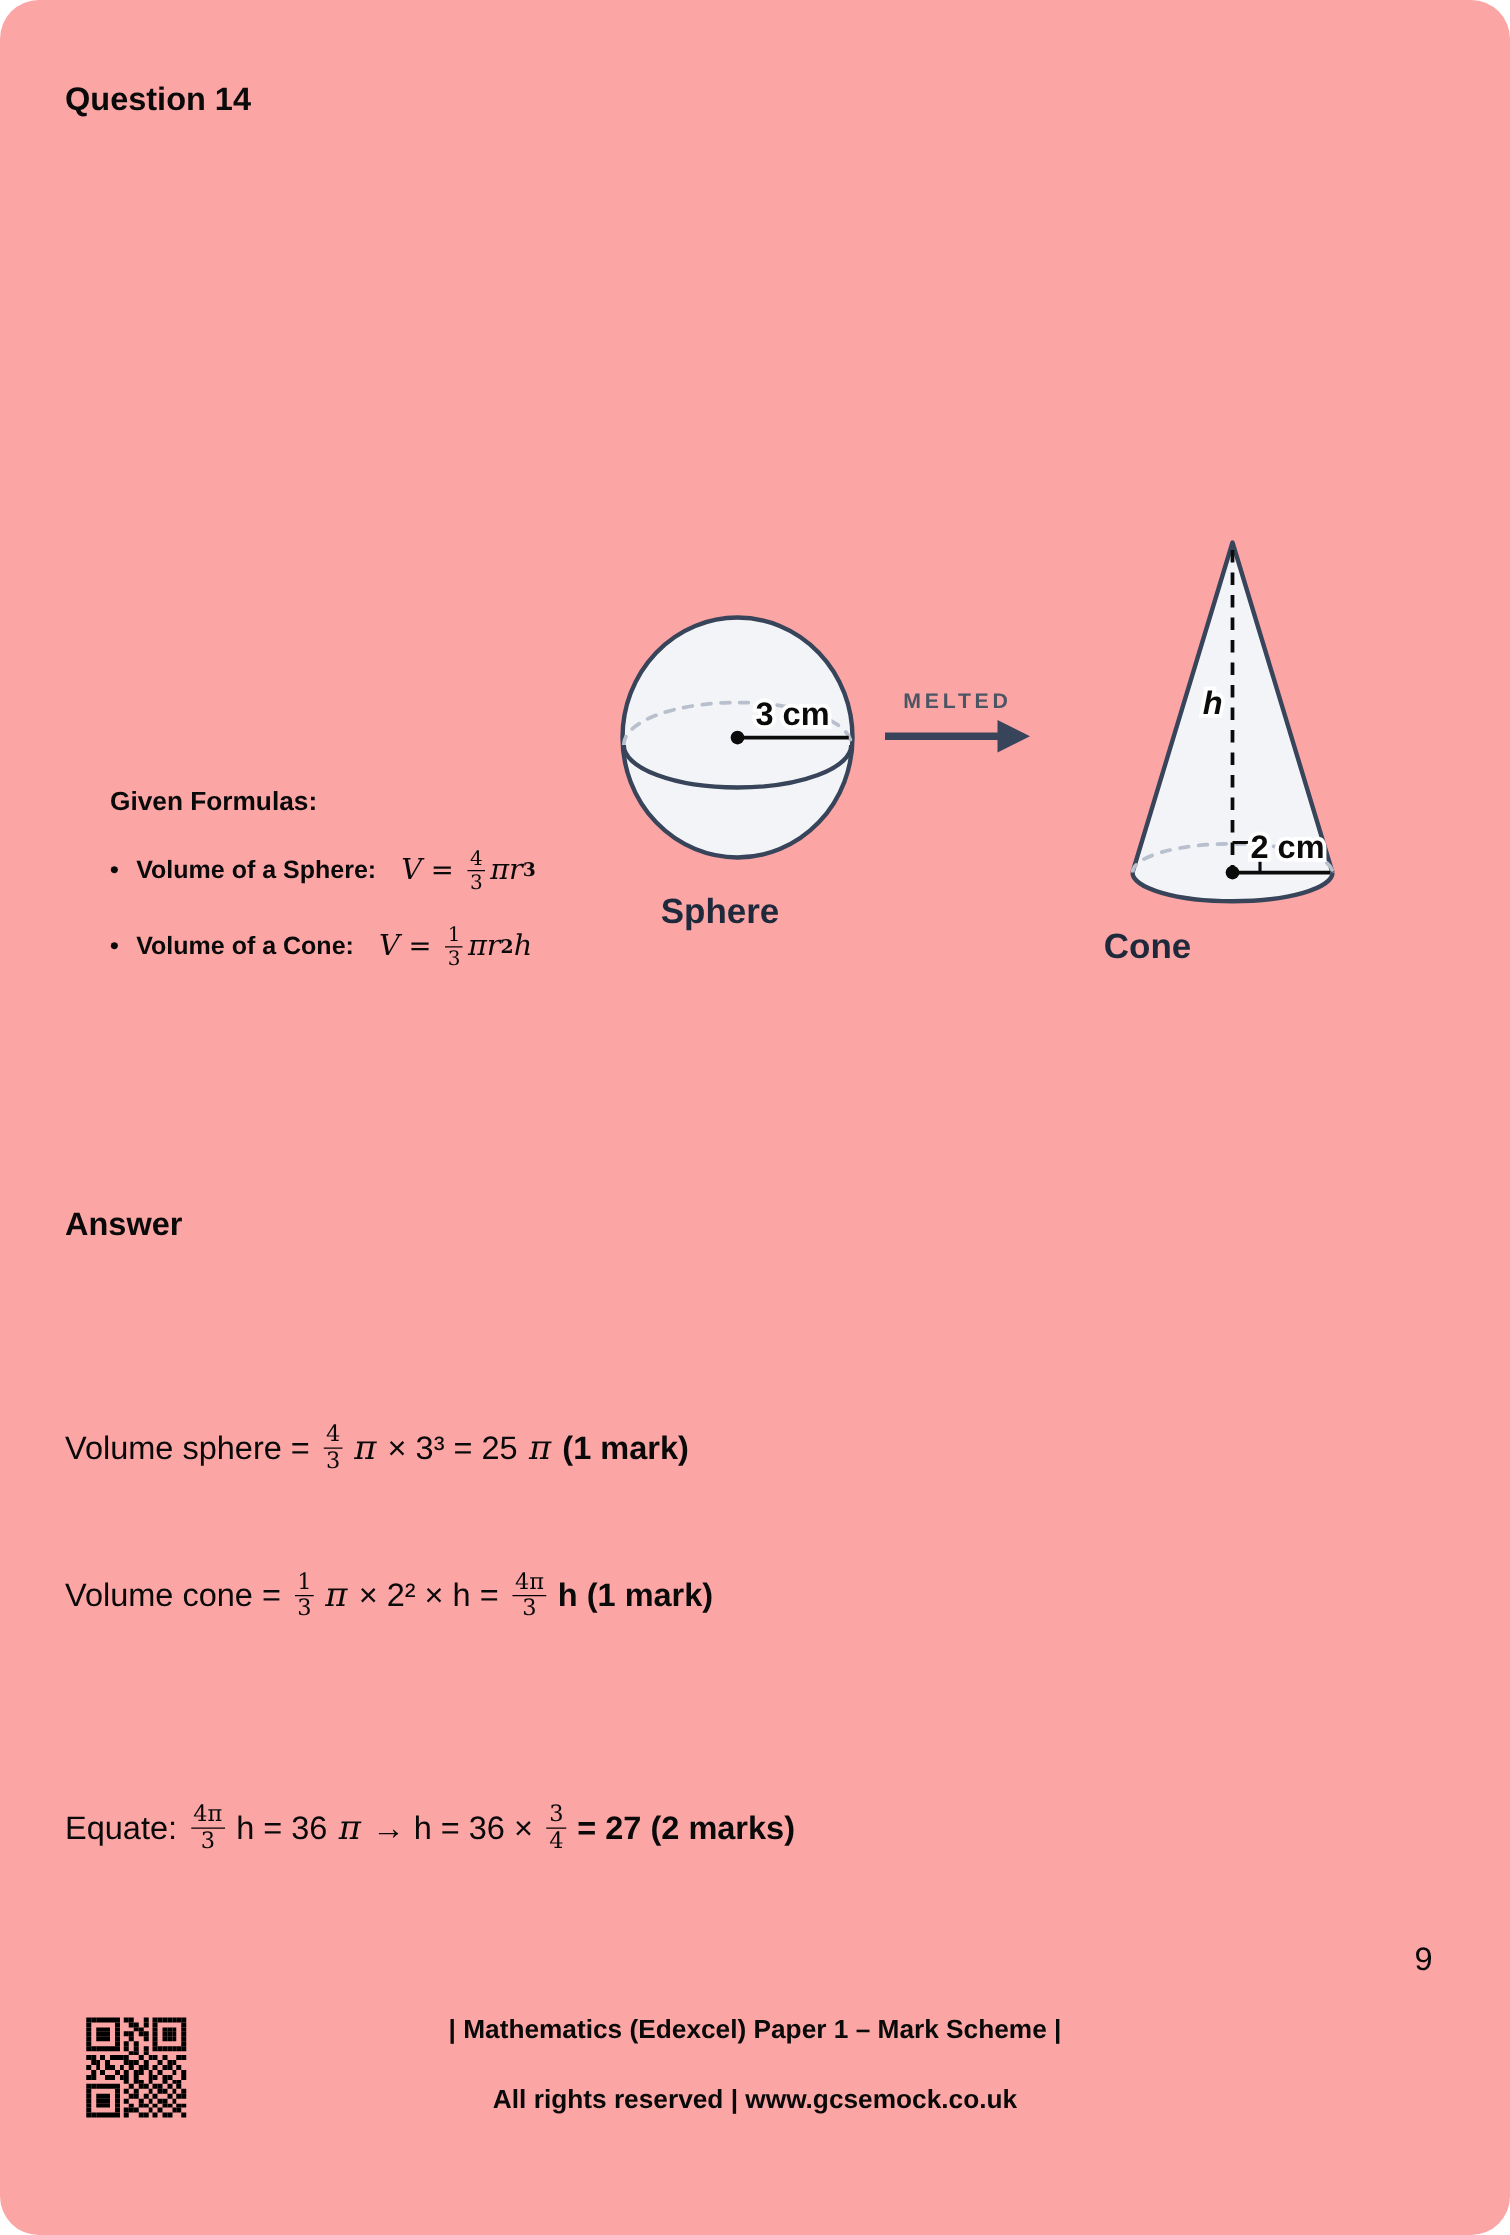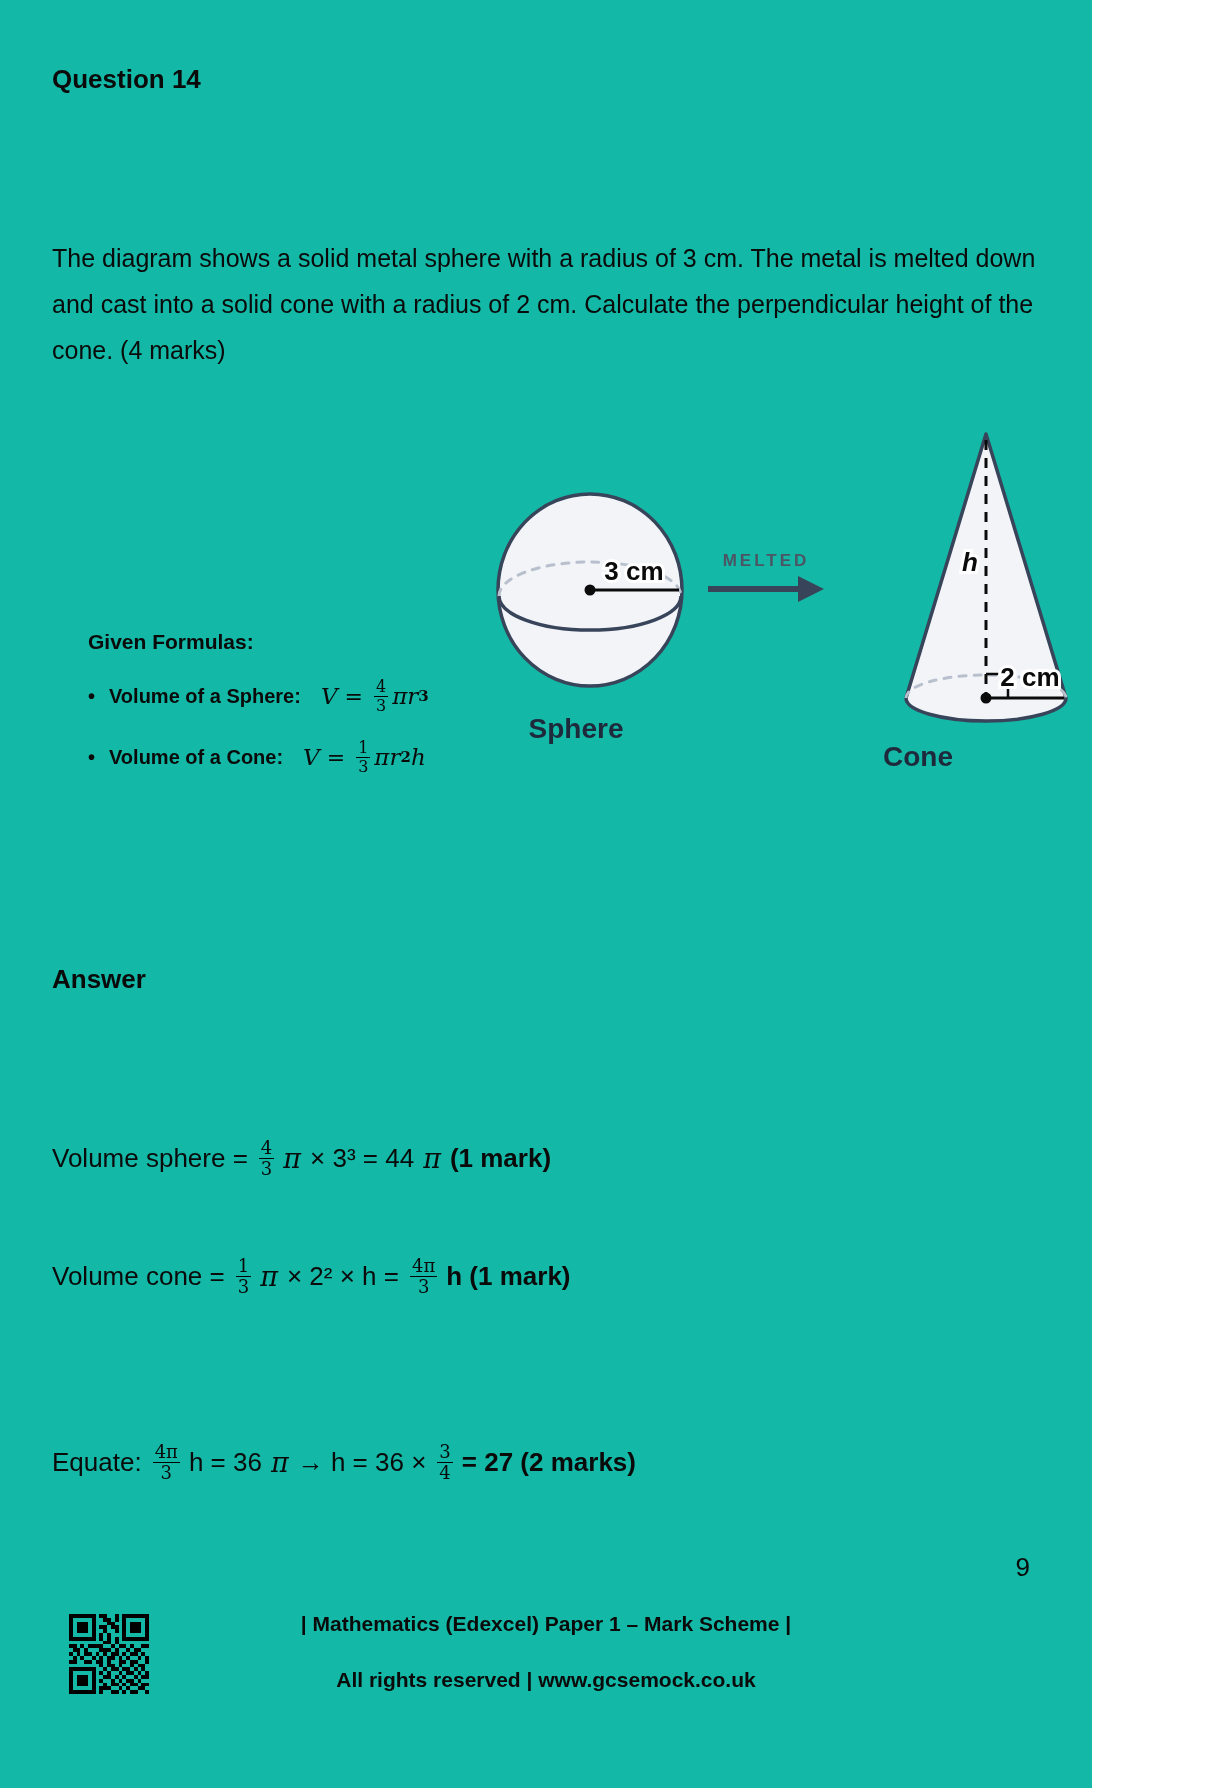--- a/index.html
+++ b/index.html
@@ -1,18 +1,18 @@
 <!DOCTYPE html>
 <html style="--shape-stroke: #38445a; --shape-fill: #f2f4f8; --dashed-back: #b9c0cd; --shape-label: #1e2a3c; --melted-text: #4b5563;"><head>
 <meta charset="utf-8">
 <style>
   html,body { margin:0; padding:0; background:#ffffff; }
   .page {
-    position:relative; width:1092px; height:1788px; background:#14b8a6;
-    font-family:"Liberation Sans", sans-serif; color:#0a0a0a; overflow:hidden;
+    position:relative; width:1208px; height:1788px; background:#fca5a5;
+    font-family:"Liberation Sans", sans-serif; color:#0a0a0a; overflow:hidden;border-radius:31px;
   }
   .q-heading { position:absolute; left:52px; top:64px; margin:0; font-size:26px; font-weight:bold; }
   .q-text { position:absolute; left:52px; top:210px; width:985px; font-size:25px; line-height:46px; }
 
   
   .diagram { position:absolute; left:0; top:390px; width:1208px; height:400px; }
   .diagram svg { position:absolute; left:0; top:0; }
   .shape-label { font-weight:bold; font-size:28px; fill:var(--shape-label); }
   .measure-label { font-weight:bold; font-size:26px; fill:#0b0b0b; paint-order:stroke; stroke:#ffffff; stroke-width:6px; }
   .melted-label { font-weight:bold; font-size:17px; letter-spacing:3px; fill:var(--melted-text); }
@@ -51,21 +51,20 @@
   .footer { position:absolute; left:0; top:1612px; width:100%; text-align:center; }
   .footer-line { font-size:21px; font-weight:bold; margin-bottom:32px; line-height:24px; }
 </style>
 </head>
 <body>
 
 <div class="page">
 
   <h1 class="q-heading">Question 14</h1>
 
-  <p class="q-text">The diagram shows a solid metal sphere with a radius of 3 cm. The metal is melted down and cast into a solid cone with a radius of 2 cm. Calculate the perpendicular height of the cone. (4 marks)</p>
 
   <div class="diagram">
     <svg width="1208" height="400" viewBox="0 0 1208 400">
 
       <g>
         <ellipse cx="590" cy="200" rx="92" ry="96" style="fill:var(--shape-fill); stroke:var(--shape-stroke); stroke-width:3.5"></ellipse>
         <path d="M 499 206 A 91 34 0 0 1 681 206" style="fill:none; stroke:var(--dashed-back); stroke-width:3; stroke-dasharray:7 8; stroke-linecap:round"></path>
         <path d="M 499 206 A 91 34 0 0 0 681 206" style="fill:none; stroke:var(--shape-stroke); stroke-width:3.5"></path>
         <line x1="590" y1="200" x2="679" y2="200" stroke="#0b0b0b" stroke-width="3"></line>
         <circle cx="590" cy="200" r="5.5" fill="#0b0b0b"></circle>
@@ -129,21 +128,21 @@
 
   <h2 class="a-heading">Answer</h2>
 
   <div class="ans-line" id="ans-line-1">
     <span class="seg">Volume sphere =</span>
     <span class="frac">
       <span class="num">4</span>
       <span class="den">3</span>
     </span>
     <span class="pi">π</span>
-    <span class="seg">× 3³ = 44</span>
+    <span class="seg">× 3³ = 25</span>
     <span class="pi">π</span>
     <span class="seg">(1 mark)</span>
   </div>
 
   <div class="ans-line" id="ans-line-2">
     <span class="seg">Volume cone =</span>
     <span class="frac">
       <span class="num">1</span>
       <span class="den">3</span>
     </span>

